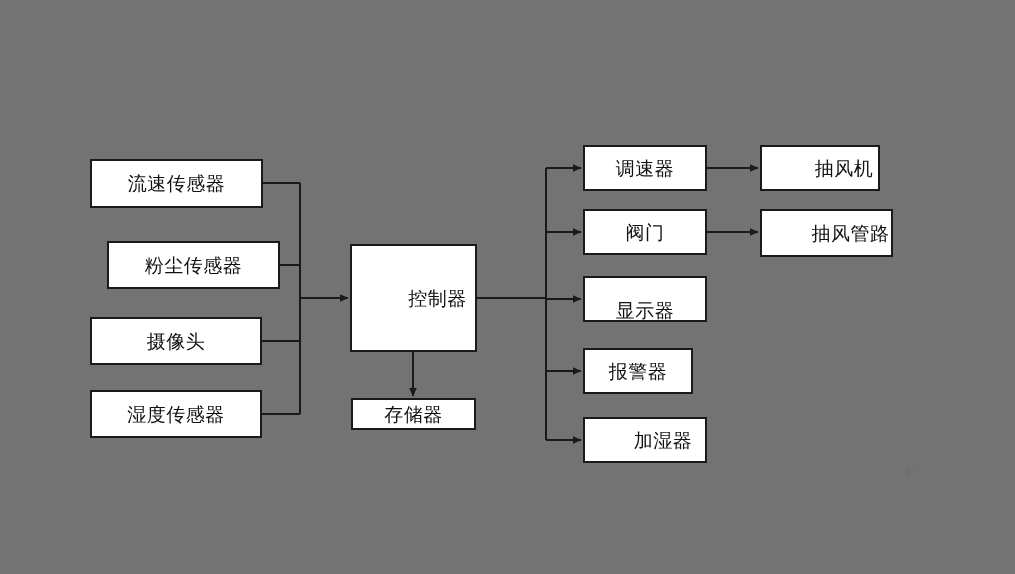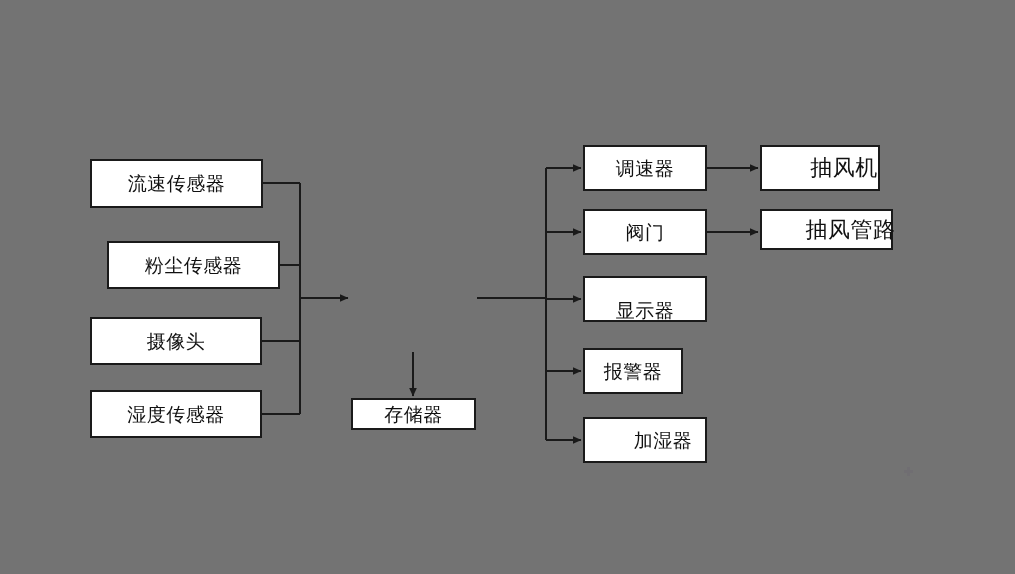--- a/index.html
+++ b/index.html
@@ -25,21 +25,21 @@
     display: flex;
     align-items: center;
     justify-content: center;
     color: #111111;
     font-size: 19px;
     line-height: 1;
     letter-spacing: 0.5px;
     white-space: nowrap;
   }
   .node.big {
-    font-size: 22px;
+    font-size: 19px;
     padding-left: 48px;
   }
   svg.wires {
     position: absolute;
     left: 0;
     top: 0;
     width: 1015px;
     height: 574px;
     pointer-events: none;
   }
@@ -104,48 +104,51 @@
   </div>
 
   <div class="node" style="left:90px; top:317px; width:172px; height:48px;">
     <span>摄像头</span>
   </div>
 
   <div class="node" style="left:90px; top:390px; width:172px; height:48px;">
     <span>湿度传感器</span>
   </div>
 
+  <div class="node big" style="left:350px; top:244px; width:127px; height:108px;">
+    <span>控制器</span>
+  </div>
 
   <div class="node" style="left:351px; top:398px; width:125px; height:32px;">
     <span>存储器</span>
   </div>
 
   <div class="node" style="left:583px; top:209px; width:124px; height:46px;">
     <span>阀门</span>
   </div>
 
   <div class="node" style="left:583px; top:145px; width:124px; height:46px;">
     <span>调速器</span>
   </div>
 
   <div class="node" style="left:583px; top:276px; width:124px; height:46px;align-items:flex-end;">
     <span>显示器</span>
   </div>
 
-  <div class="node" style="left:583px; top:348px; width:100px; height:46px;">
+  <div class="node" style="left:583px; top:348px; width:110px; height:46px;">
     <span>报警器</span>
   </div>
 
   <div class="node" style="left:583px; top:417px; width:124px; height:46px;padding-left:36px;">
     <span>加湿器</span>
   </div>
 
   <div class="node big" style="left:760px; top:145px; width:120px; height:46px;">
     <span>抽风机</span>
   </div>
 
-  <div class="node big" style="left:760px; top:209px; width:133px; height:41px;">
+  <div class="node big" style="left:760px; top:209px; width:133px; height:48px;">
     <span>抽风管路</span>
   </div>
 
   <div class="speck" style="left:904px; top:467px;"></div>
 
 </div>
 
 </body></html>

